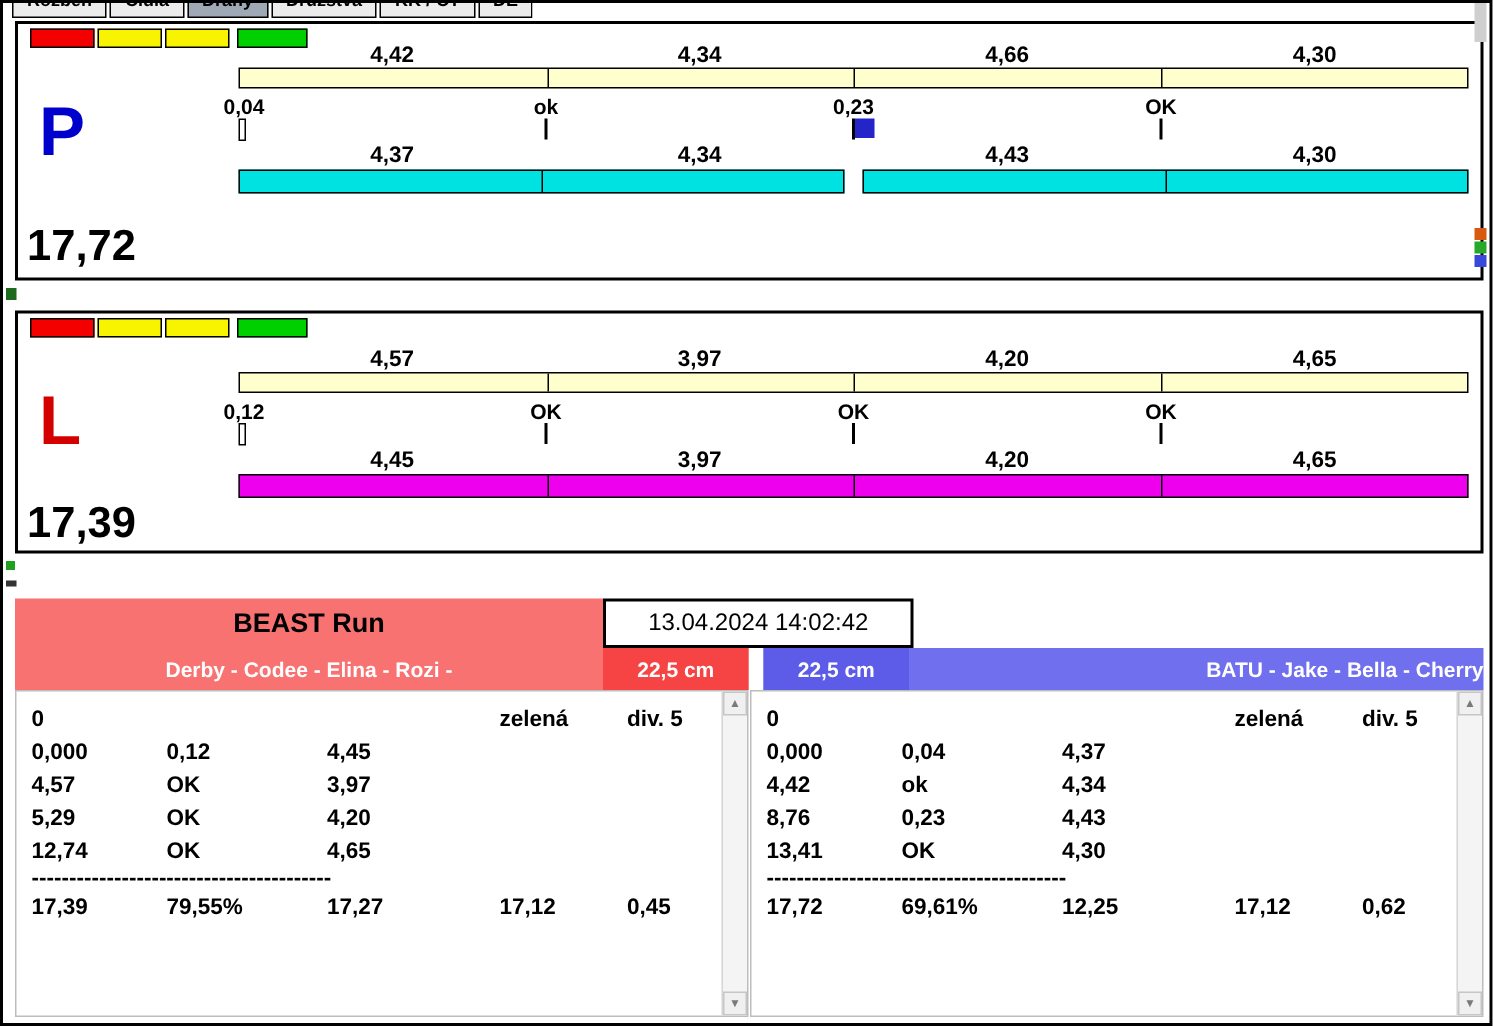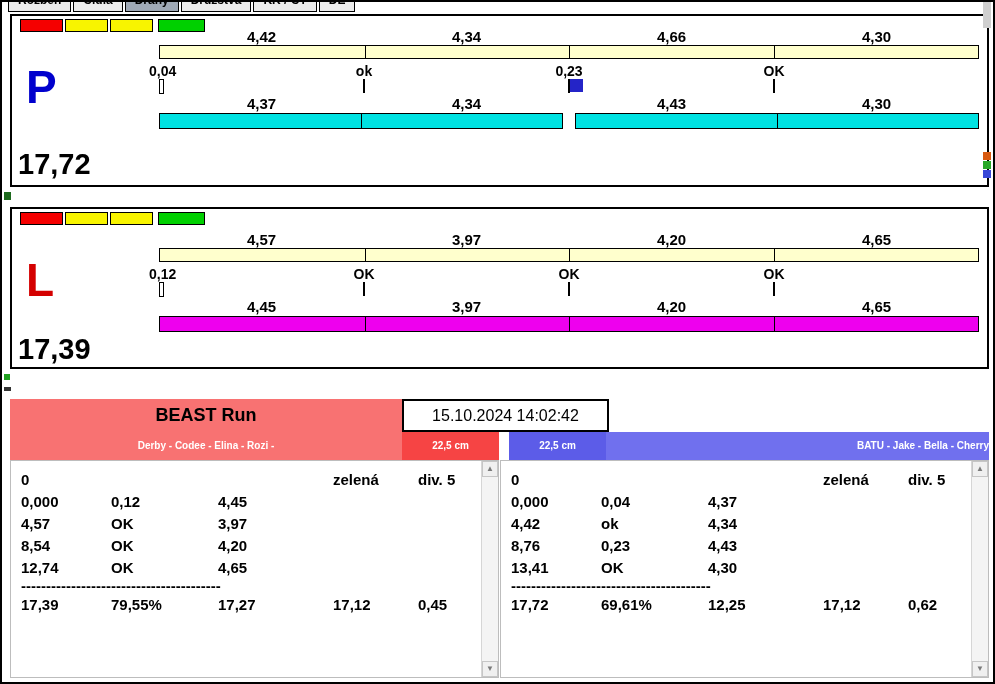--- a/index.html
+++ b/index.html
@@ -48,21 +48,21 @@
   .segB { left:calc(50% + 6px); right:0; }
   .segFull { left:0; right:0; }
   
   .results { position:absolute; left:8px; top:397px; width:979px; }
   .row1 { display:flex; height:33px; }
   .hdr { display:flex; align-items:center; justify-content:center; font-size:18px; font-weight:bold; color:#000; }
   .hdr-left { width:392px; }
   .timestamp { width:207px; background:#fff; border:2px solid #000; display:flex; align-items:center; justify-content:center; font-size:16px; font-weight:normal; color:#000; }
   .hdr-right { flex:1; }
   .row2 { display:flex; height:28px; }
-  .sub { position:relative; color:#fff; font-weight:bold; font-size:10px; line-height:28px; }
+  .sub { position:relative; color:#fff; font-weight:bold; font-size:14px; line-height:28px; }
   .sub-left { width:489px; display:flex; }
   .sub-left .dogs { flex:1; text-align:center; }
   .sub-left .height { width:97px; text-align:center; }
   .midgap { width:10px; background:#fff; }
   .sub-right { flex:1; }
   .sub-right .dogs { display:block; width:100%; text-align:right; }
   .sub-right .height { position:absolute; left:0; top:0; bottom:0; width:97px; text-align:center; }
   .tablesrow { display:flex; }
   .rtable { position:relative; width:489px; height:218px; background:#fff; border:1px solid #bdbdbd; padding:8px 24px 0 10px; font-size:15px; font-weight:bold; color:#000; }
   .rtable.right { flex:1; }
@@ -187,21 +187,21 @@
         </div>
       </div>
     </div>
   </div>
 
   <div class="results">
     <div class="row1">
       <div class="hdr hdr-left" style="background-color: rgb(248, 114, 114);">
         <span>BEAST Run</span>
       </div>
-      <div class="timestamp">15.10.2024 14:02:42</div>
+      <div class="timestamp">13.04.2024 14:02:42</div>
     </div>
     <div class="row2">
       <div class="sub sub-left" style="background-color: rgb(248, 114, 114);">
         <span class="dogs">Derby - Codee - Elina - Rozi -</span>
         <span class="height" style="background-color: rgb(246, 68, 68);">22,5 cm</span>
       </div>
       <div class="midgap"></div>
       <div class="sub sub-right" style="background-color: rgb(112, 112, 238);">
         <span class="height" style="background-color: rgb(92, 92, 232);">22,5 cm</span>
         <span class="dogs">BATU - Jake - Bella - Cherry</span>
@@ -219,21 +219,21 @@
           <span class="c1">0,000</span>
           <span class="c2">0,12</span>
           <span class="c3">4,45</span>
         </div>
         <div class="trow">
           <span class="c1">4,57</span>
           <span class="c2">OK</span>
           <span class="c3">3,97</span>
         </div>
         <div class="trow">
-          <span class="c1">8,54</span>
+          <span class="c1">5,29</span>
           <span class="c2">OK</span>
           <span class="c3">4,20</span>
         </div>
         <div class="trow">
           <span class="c1">12,74</span>
           <span class="c2">OK</span>
           <span class="c3">4,65</span>
         </div>
         <div class="sep">----------------------------------------</div>
         <div class="trow">

